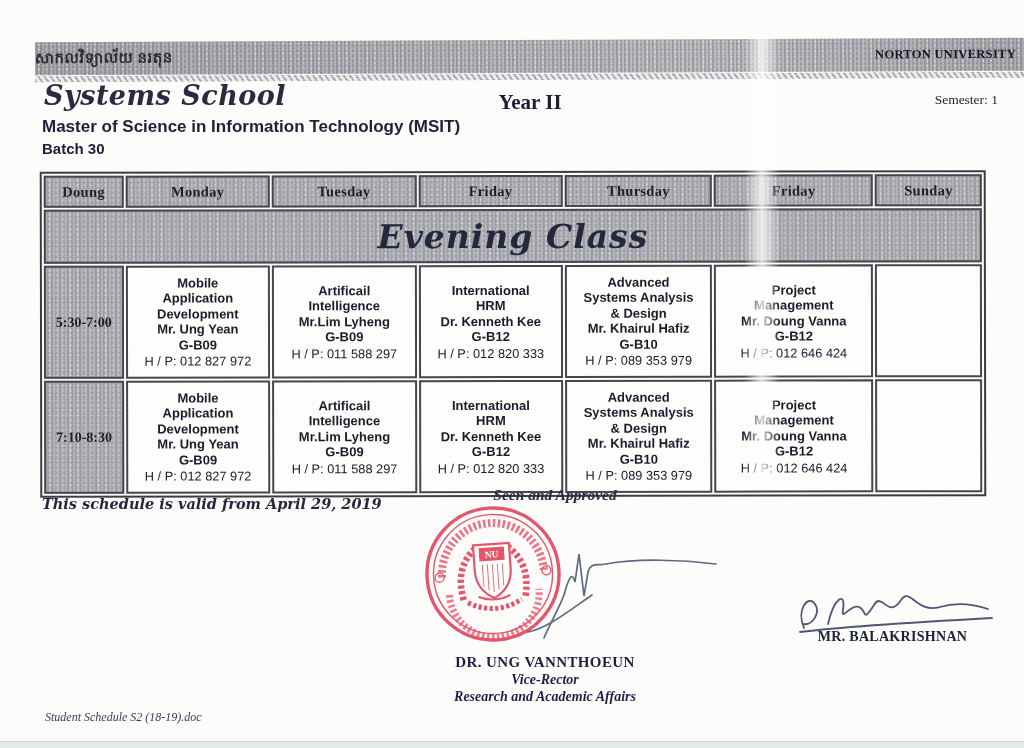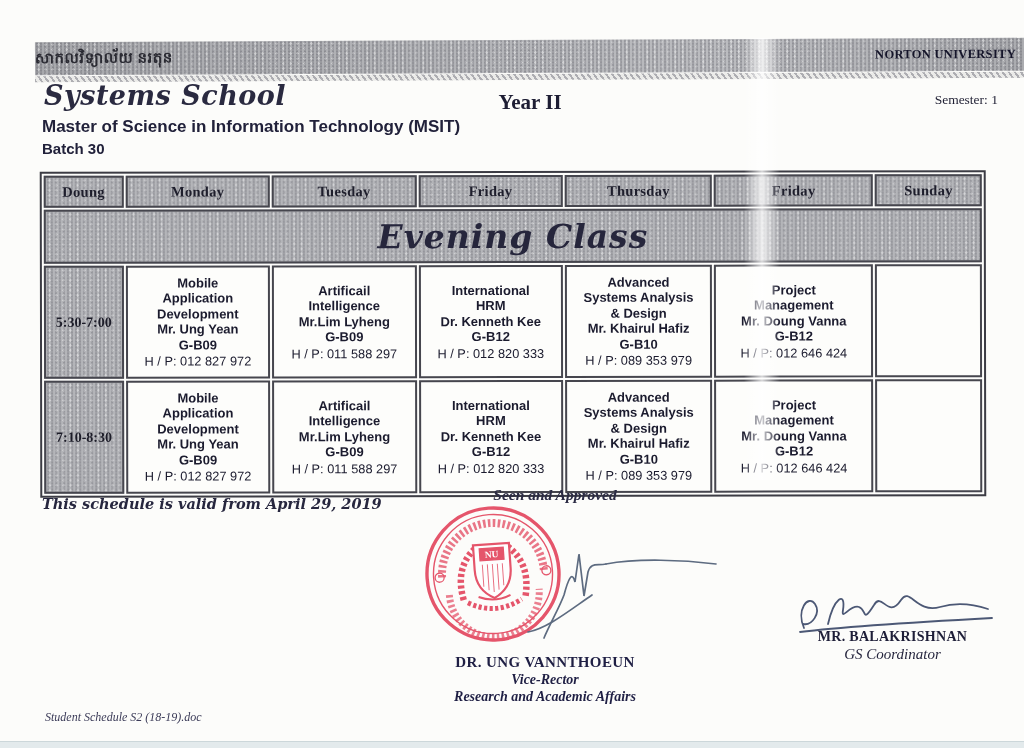--- a/index.html
+++ b/index.html
@@ -257,19 +257,18 @@
   </div>
 
   <svg class="sigr" viewBox="0 0 215 68">
     <g fill="none" stroke="#4c5875" stroke-width="1.8" stroke-linecap="round">
       <path d="M 16,56 C 8,38 20,22 27,32 C 33,41 24,54 15,52"></path>
       <path d="M 40,52 C 46,26 58,18 55,38 C 53,50 62,32 71,35 C 79,38 74,52 86,33 C 94,19 100,48 113,28 C 122,14 128,42 152,35 C 172,29 188,33 200,37"></path>
       <path d="M 12,60 C 60,54 130,50 204,46"></path>
     </g>
   </svg>
   <div class="coordname">MR. BALAKRISHNAN</div>
-  <div class="coordtitle">GS Coordinator</div>
 
   <div class="filename">Student Schedule S2 (18-19).doc</div>
 
   <div class="streak"></div>
   <div class="bottomedge"></div>
 </div>
 
 </body></html>

